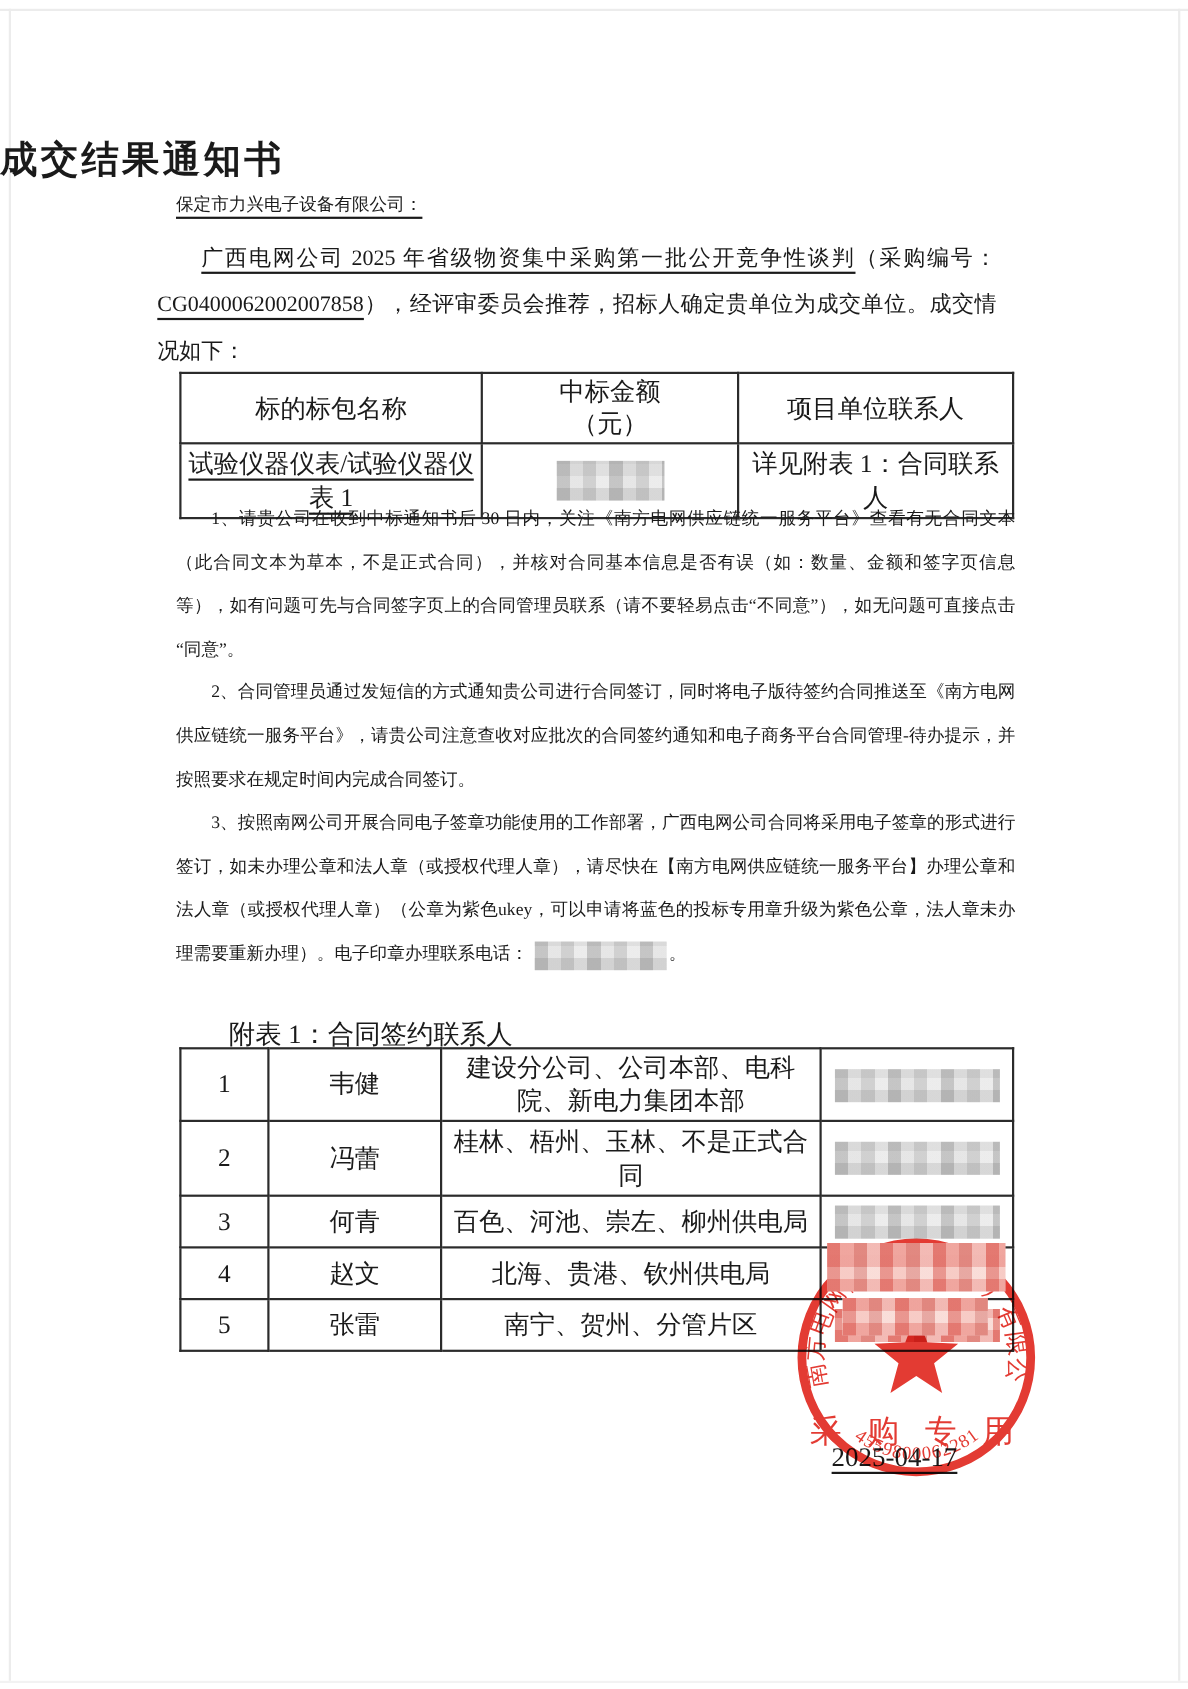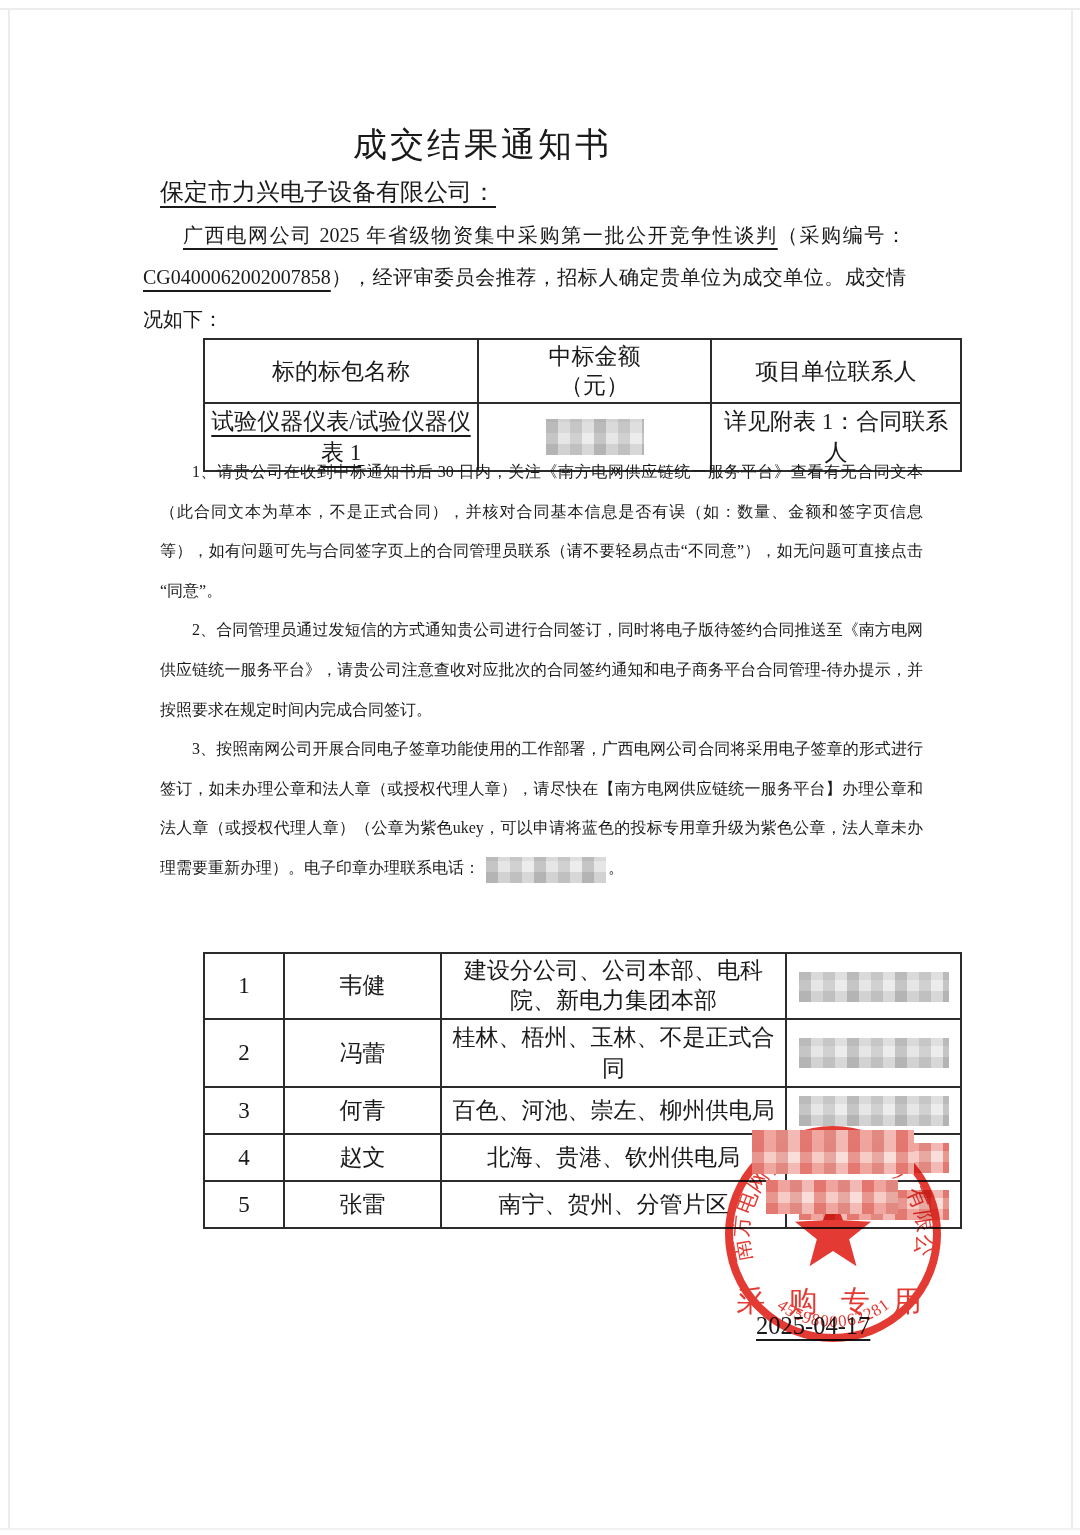--- a/index.html
+++ b/index.html
@@ -7,36 +7,36 @@
     position:relative;width:1080px;height:1535px;background:#ffffff;overflow:hidden;
     font-family:"Liberation Serif","DejaVu Serif",serif;color:#1a1a1a;
   }
   .scan-edge{position:absolute;background:#ececec;}
   .edge-top{left:0;top:8px;width:1080px;height:2px;}
   .edge-left{left:8px;top:8px;width:2px;height:1520px;}
   .edge-right{left:1071px;top:8px;width:2px;height:1520px;}
   .edge-bottom{left:0;top:1528px;width:1080px;height:2px;background:#f2f2f2;}
 
   .doc-title{
-    position:absolute;top:122px;left:0;width:965px;text-align:center;
-    font-size:34px;font-weight:400;letter-spacing:3px;
+    position:absolute;top:122px;left:0;width:965px;
+    font-size:34px;font-weight:700;letter-spacing:3px;
   }
   .addressee{
-    position:absolute;top:176px;left:160px;font-size:24px;
+    position:absolute;top:176px;left:160px;font-size:16px;
     text-decoration:underline;text-underline-offset:6px;text-decoration-thickness:1.5px;
   }
   .intro{
     position:absolute;top:214px;left:143px;width:763px;
     font-size:20px;line-height:42px;text-align:justify;text-justify:inter-character;
     text-indent:2em;
   }
   .u{ text-decoration:underline;text-underline-offset:6px;text-decoration-thickness:1.5px;}
 
   table{border-collapse:collapse;table-layout:fixed;}
-  .tbl{position:absolute;left:163px;width:757px;background:transparent;margin-left:40px;}
+  .tbl{position:absolute;left:163px;width:757px;background:transparent;}
   .tbl th,.tbl td{
     border:2px solid #2b2b2b;font-weight:normal;font-size:23px;
     text-align:center;vertical-align:middle;padding:2px 6px;
   }
   #table1{top:338px;}
   #table1 .hrow th{height:56px;line-height:29px;}
   #table1 .drow td{height:62px;line-height:31px;}
   #table2{top:952px;font-size:22.5px;}
   #table2 th{height:44px;}
   #table2 .r1 td{height:60px;line-height:30px;}
@@ -116,20 +116,21 @@
     </tr>
   </tbody>
     </table>
 
   <div class="paras">
     <p>1、请贵公司在收到中标通知书后 30 日内，关注《南方电网供应链统一服务平台》查看有无合同文本（此合同文本为草本，不是正式合同），并核对合同基本信息是否有误（如：数量、金额和签字页信息等），如有问题可先与合同签字页上的合同管理员联系（请不要轻易点击“不同意”），如无问题可直接点击“同意”。</p>
     <p>2、合同管理员通过发短信的方式通知贵公司进行合同签订，同时将电子版待签约合同推送至《南方电网供应链统一服务平台》，请贵公司注意查收对应批次的合同签约通知和电子商务平台合同管理-待办提示，并按照要求在规定时间内完成合同签订。</p>
     <p><span>3、按照南网公司开展合同电子签章功能使用的工作部署，广西电网公司合同将采用电子签章的形式进行签订，如未办理公章和法人章（或授权代理人章），请尽快在【南方电网供应链统一服务平台】办理公章和法人章（或授权代理人章）（公章为紫色ukey，可以申请将蓝色的投标专用章升级为紫色公章，法人章未办理需要重新办理）。电子印章办理联系电话：</span><span class="mosaic inline-blur"></span><span>。</span></p>
   </div>
 
+  <div class="fubiao-title">附表 1：合同签约联系人</div>
 
   <table class="tbl" id="table2">
     <colgroup>
         <col style="width:80px">
         <col style="width:157px">
         <col style="width:345px">
         <col style="width:175px">
       </colgroup>
     <tbody>
     <tr class="r1">

